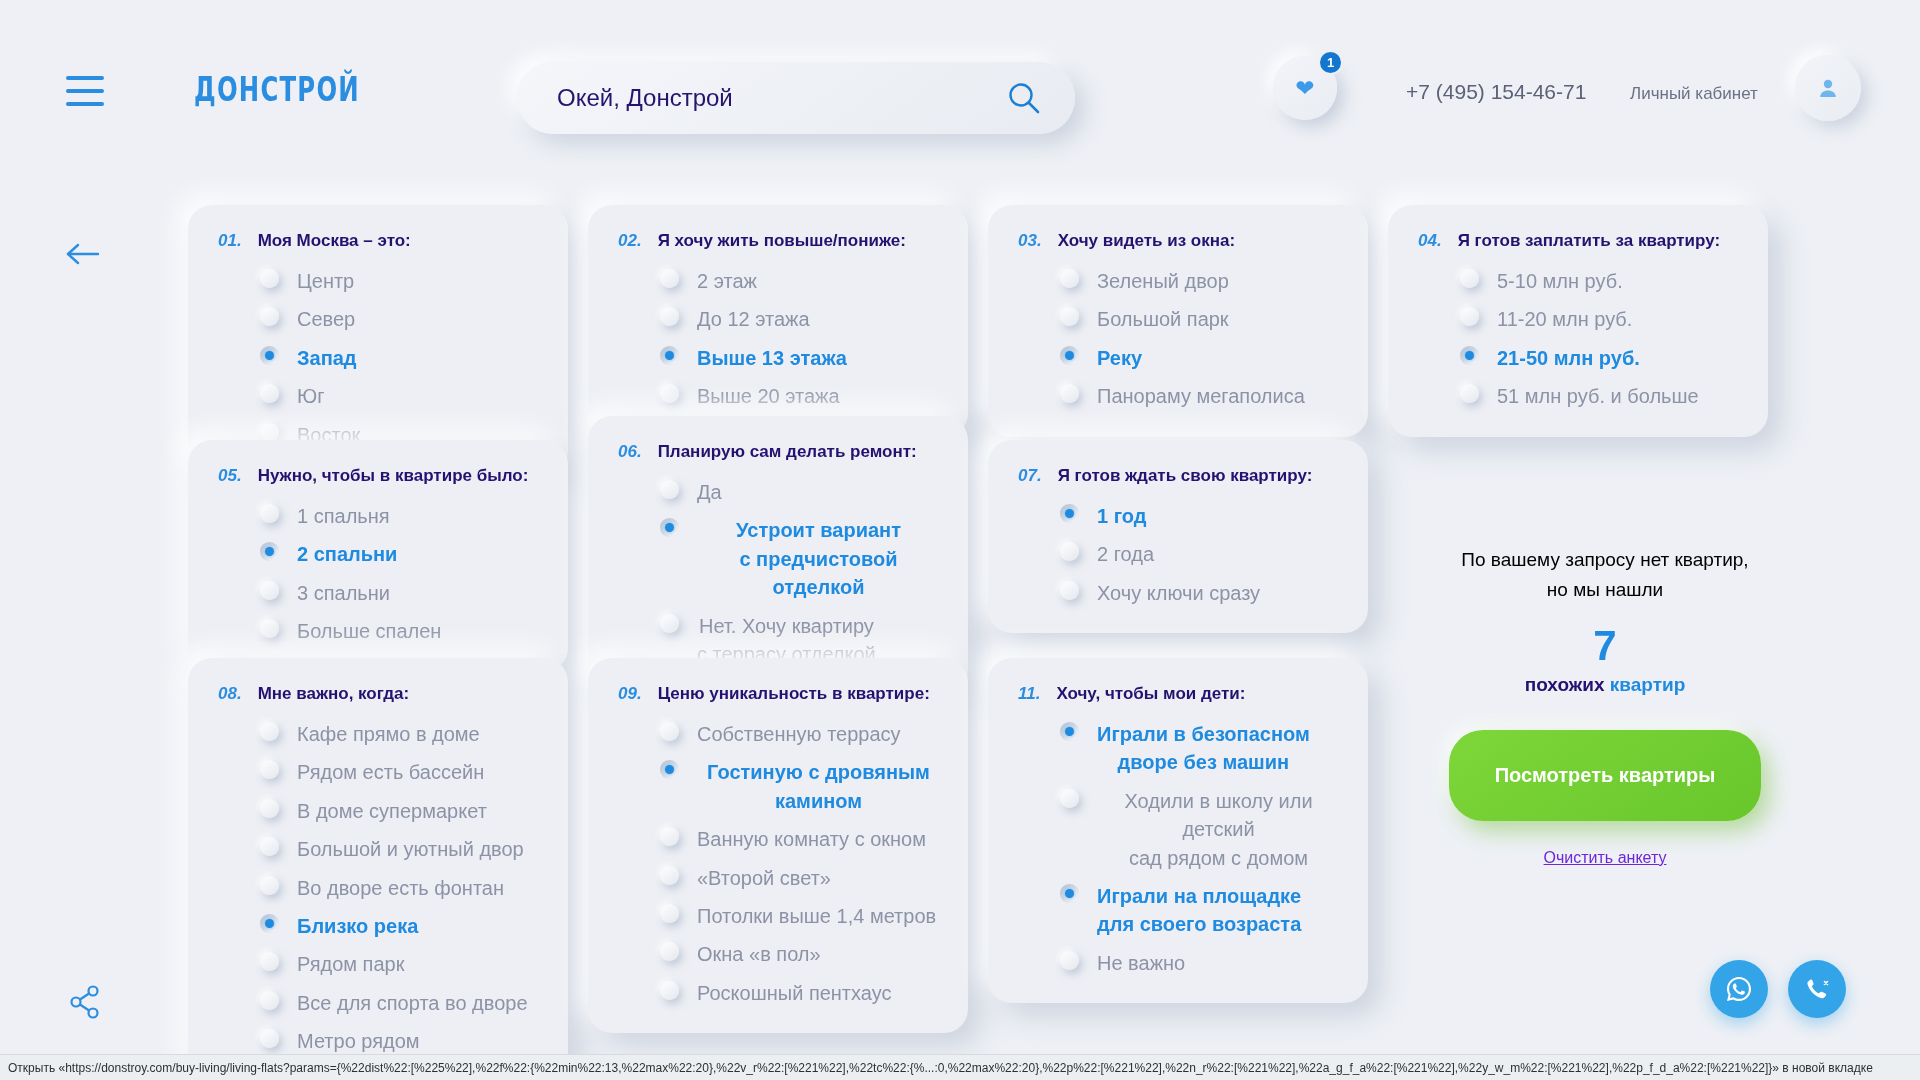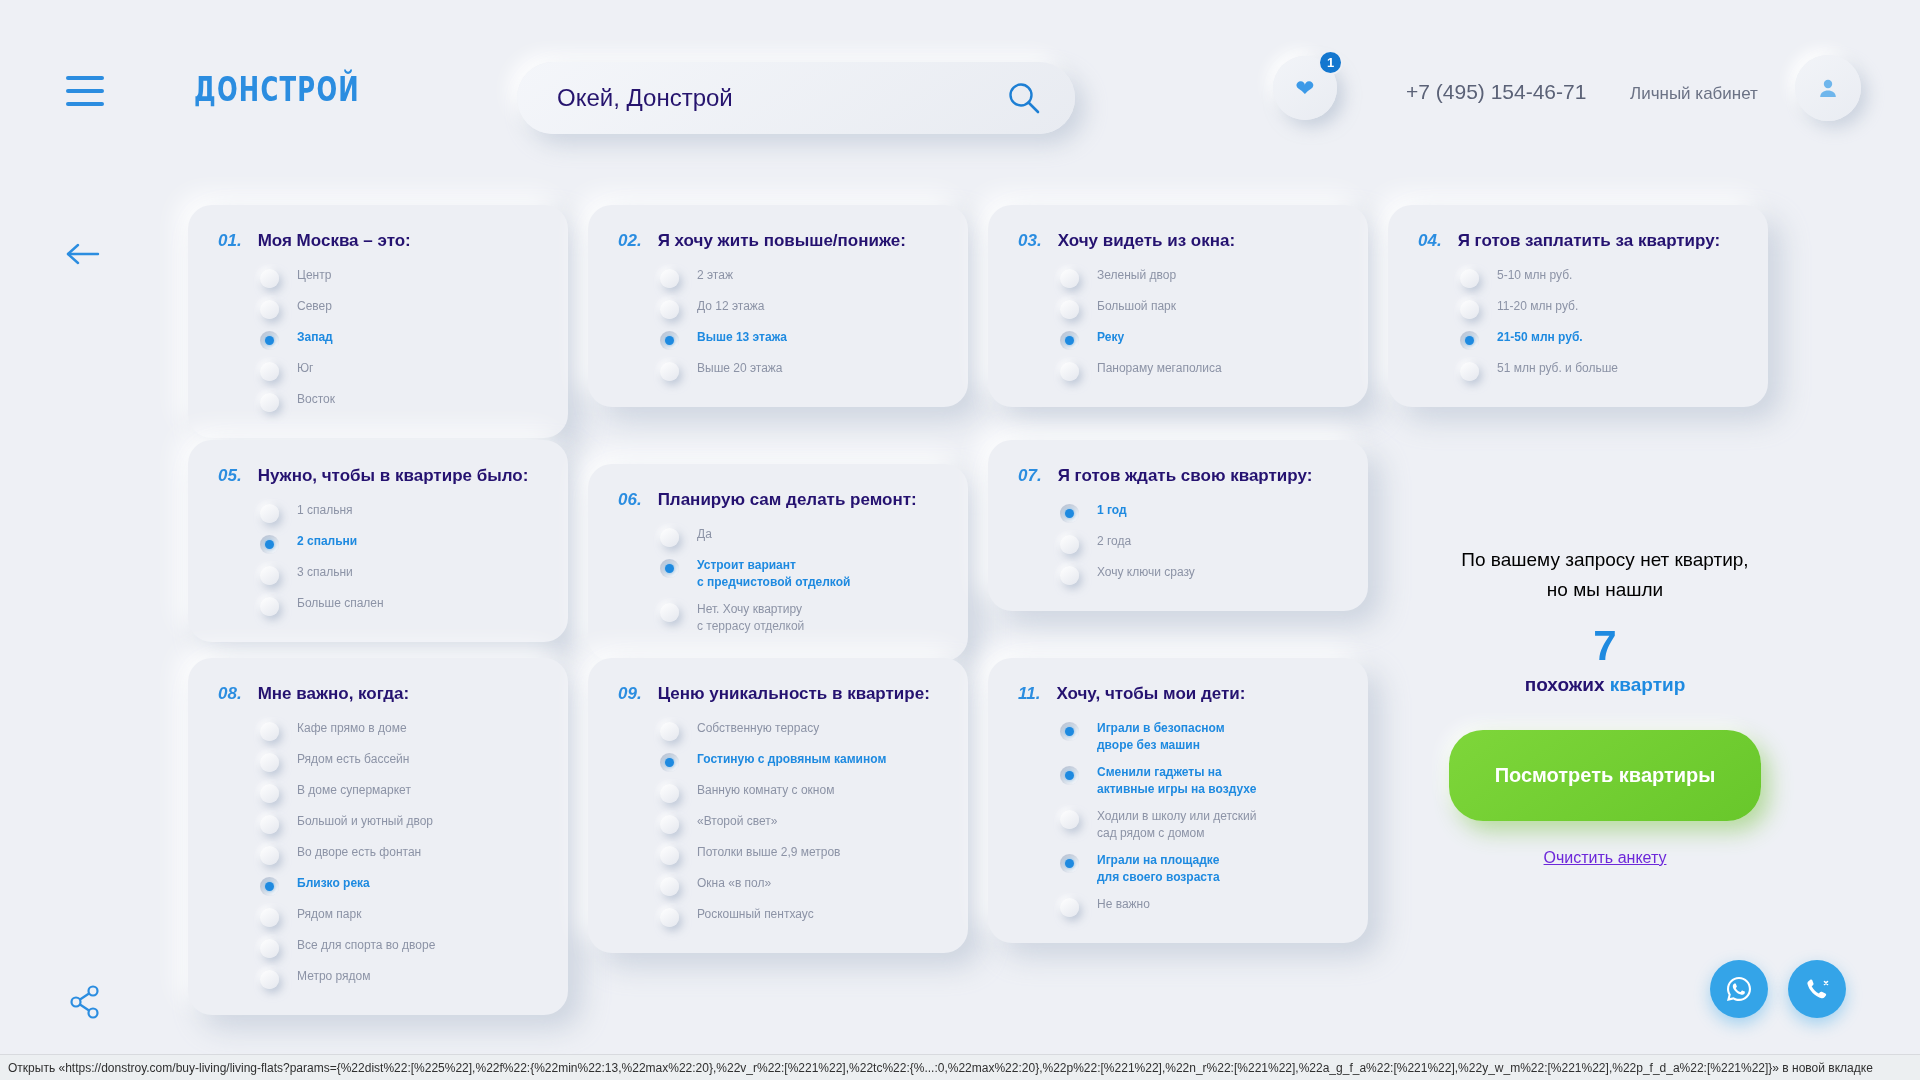--- a/index.html
+++ b/index.html
@@ -114,21 +114,21 @@
   }
   .radio.sel {
     background: linear-gradient(145deg,#e7eaf0,#dfe3ea);
     box-shadow: inset 2px 2px 5px rgba(163,177,198,0.7), inset -2px -2px 5px rgba(255,255,255,0.9);
   }
   .radio.sel::after {
     content:''; width: 9px; height: 9px; border-radius: 50%;
     background: #1e8ae0;
     box-shadow: 0 0 4px rgba(30,138,224,0.6);
   }
-  .opt-label { font-size: 12px; line-height: 1.42; color: #8c93a6; white-space: pre-line; }
+  .opt-label { font-size: 20px; line-height: 1.42; color: #8c93a6; white-space: pre-line; text-align: center; }
   .opt.sel .opt-label { color: #1e8ae0; font-weight: 700; }
 
   
   .result { position: absolute; left: 1420px; top: 545px; width: 370px; text-align: center; }
   .result-line { font-size: 19px; color: #000000; line-height: 1.6; }
   .result-count { font-size: 42px; font-weight: 700; color: #1e8ae0; margin: 16px 0 4px; }
   .result-sub { font-size: 19px; font-weight: 700; color: #251270; }
   .result-sub b { color: #1e8ae0; font-weight: 700; }
   .cta {
     display: inline-block; margin-top: 34px;
@@ -328,21 +328,21 @@
       </div>
       <div class="opt">
         <span class="radio"></span>
         <span class="opt-label">3 спальни</span>
       </div>
       <div class="opt">
         <span class="radio"></span>
         <span class="opt-label">Больше спален</span>
       </div>
     </div>
-  <div class="card" style="left:588px;  top:464px; width:380px;">
+  <div class="card" style="left:588px;  top:416px; width:380px;">
       <div class="card-head">
         <span class="card-num">06.</span>
         <span class="card-title">Планирую сам делать ремонт:</span>
       </div>
       <div class="opt">
         <span class="radio"></span>
         <span class="opt-label">Да</span>
       </div>
       <div class="opt sel">
         <span class="radio sel"></span>
@@ -432,45 +432,40 @@
       <div class="opt">
         <span class="radio"></span>
         <span class="opt-label">Ванную комнату с окном</span>
       </div>
       <div class="opt">
         <span class="radio"></span>
         <span class="opt-label">«Второй свет»</span>
       </div>
       <div class="opt">
         <span class="radio"></span>
-        <span class="opt-label">Потолки выше 2,9 метров</span>
+        <span class="opt-label">Потолки выше 1,4 метров</span>
       </div>
       <div class="opt">
         <span class="radio"></span>
         <span class="opt-label">Окна «в пол»</span>
       </div>
       <div class="opt">
         <span class="radio"></span>
         <span class="opt-label">Роскошный пентхаус</span>
       </div>
     </div>
   <div class="card" style="left:988px;  top:658px; width:380px;">
       <div class="card-head">
         <span class="card-num">11.</span>
         <span class="card-title">Хочу, чтобы мои дети:</span>
       </div>
       <div class="opt sel">
         <span class="radio sel"></span>
         <span class="opt-label">Играли в безопасном
 дворе без машин</span>
-      </div>
-      <div class="opt sel">
-        <span class="radio sel"></span>
-        <span class="opt-label">Сменили гаджеты на
-активные игры на воздухе</span>
       </div>
       <div class="opt">
         <span class="radio"></span>
         <span class="opt-label">Ходили в школу или детский
 сад рядом с домом</span>
       </div>
       <div class="opt sel">
         <span class="radio sel"></span>
         <span class="opt-label">Играли на площадке
 для своего возраста</span>

